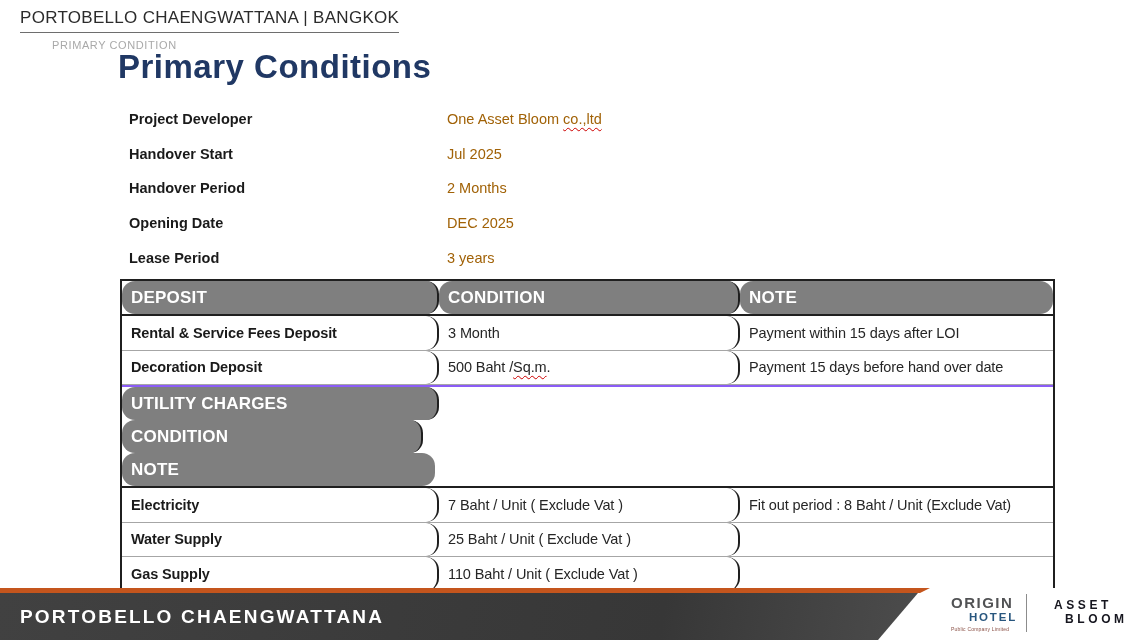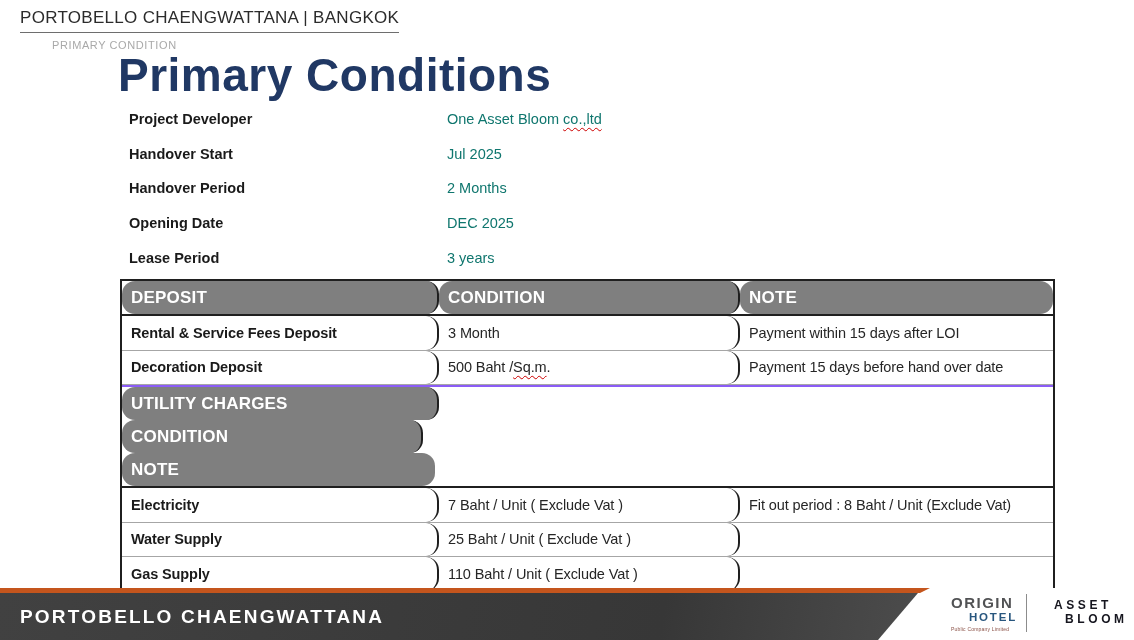--- a/index.html
+++ b/index.html
@@ -10,27 +10,27 @@
   
   .brand-block{position:absolute;left:20px;top:8px;}
   .brand{
     display:inline-block;font-size:17px;color:#2b2b2b;letter-spacing:.3px;
     border-bottom:1.5px solid #6e6e6e;padding-bottom:4px;min-width:368px;
   }
   .tagline{margin-top:6px;font-size:11px;color:#a9a9a9;letter-spacing:.6px;margin-left:32px;}
   
   .page-title{
     position:absolute;left:118px;top:48px;margin:0;
-    font-size:46px;font-weight:bold;color:#203864;letter-spacing:.5px;
+    font-size:33px;font-weight:bold;color:#203864;letter-spacing:.5px;
   }
   
   .details{position:absolute;left:129px;top:102px;width:900px;}
   .detail-row{display:flex;height:34.6px;align-items:center;}
   .detail-label{width:318px;font-size:14.5px;font-weight:bold;color:#1a1a1a;}
-  .detail-value{font-size:14.5px;color:#0f766e;}
+  .detail-value{font-size:14.5px;color:#a16207;}
   
   .cond-table{
     position:absolute;left:120px;top:279px;width:935px;
     border:2px solid #1f1f1f;box-sizing:border-box;
   }
   .t-row{display:flex;width:100%;}
   .t-cell{
     box-sizing:border-box;padding-left:9px;display:flex;align-items:center;
     border-right:2px solid #1f1f1f;white-space:nowrap;overflow:hidden;border-radius:13px;
   }

